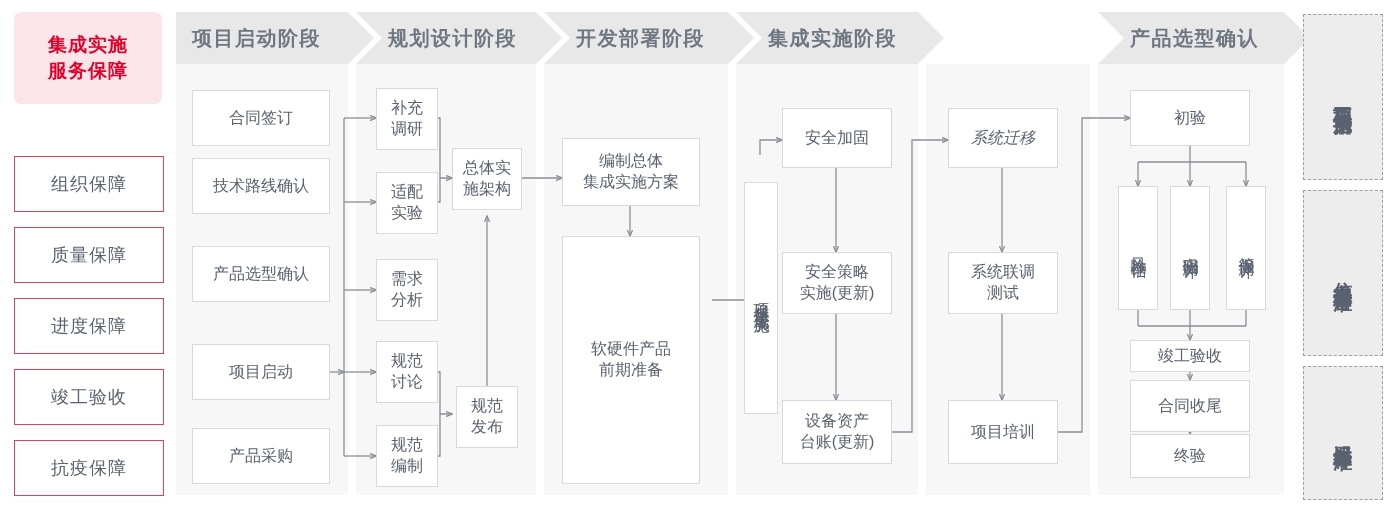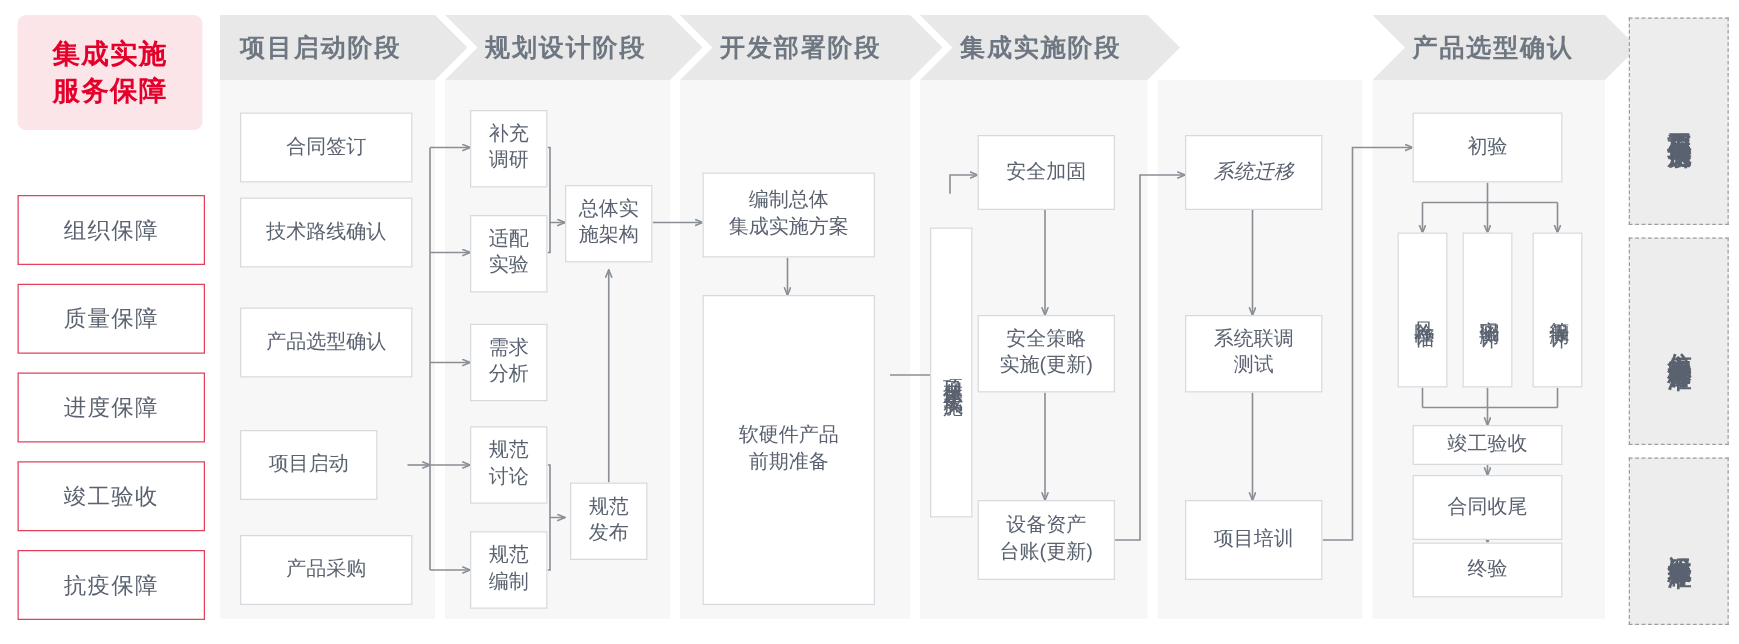--- a/index.html
+++ b/index.html
@@ -4,21 +4,21 @@
 <style>
   html,body{margin:0;padding:0;background:#ffffff;}
   body{font-family:"Liberation Sans","DejaVu Sans",sans-serif;}
   #root{position:relative;width:1391px;height:515px;overflow:hidden;background:#fff;}
 
   
   .side-head{
     position:absolute;left:14px;top:12px;width:148px;height:92px;
     background:#fbe5e9;border-radius:7px;
     display:flex;align-items:center;justify-content:center;
-    color:#e4002b;font-weight:bold;font-size:22px;line-height:1.35;text-align:center;
+    color:#e4002b;font-weight:bold;font-size:19px;line-height:1.35;text-align:center;
     letter-spacing:1px;
   }
   .side-item{
     position:absolute;left:14px;width:148px;height:54px;
     background:#ffffff;border:1.4px solid #e4405a;
     display:flex;align-items:center;justify-content:center;
     color:#5a6270;font-size:18px;letter-spacing:1px;
   }
 
   
@@ -180,21 +180,21 @@
 
   <div class="node" style="left:192px;top:90px;width:138px;height:56px;">
     <span>合同签订</span>
   </div>
   <div class="node" style="left:192px;top:158px;width:138px;height:56px;">
     <span>技术路线确认</span>
   </div>
   <div class="node" style="left:192px;top:246px;width:138px;height:56px;">
     <span>产品选型确认</span>
   </div>
-  <div class="node" style="left:192px;top:344px;width:110px;height:56px;">
+  <div class="node" style="left:192px;top:344px;width:138px;height:56px;">
     <span>项目启动</span>
   </div>
   <div class="node" style="left:192px;top:428px;width:138px;height:56px;">
     <span>产品采购</span>
   </div>
 
   <div class="node" style="left:376px;top:88px;width:62px;height:62px;">
     <div>
       <div>补充</div>
       <div>调研</div>

